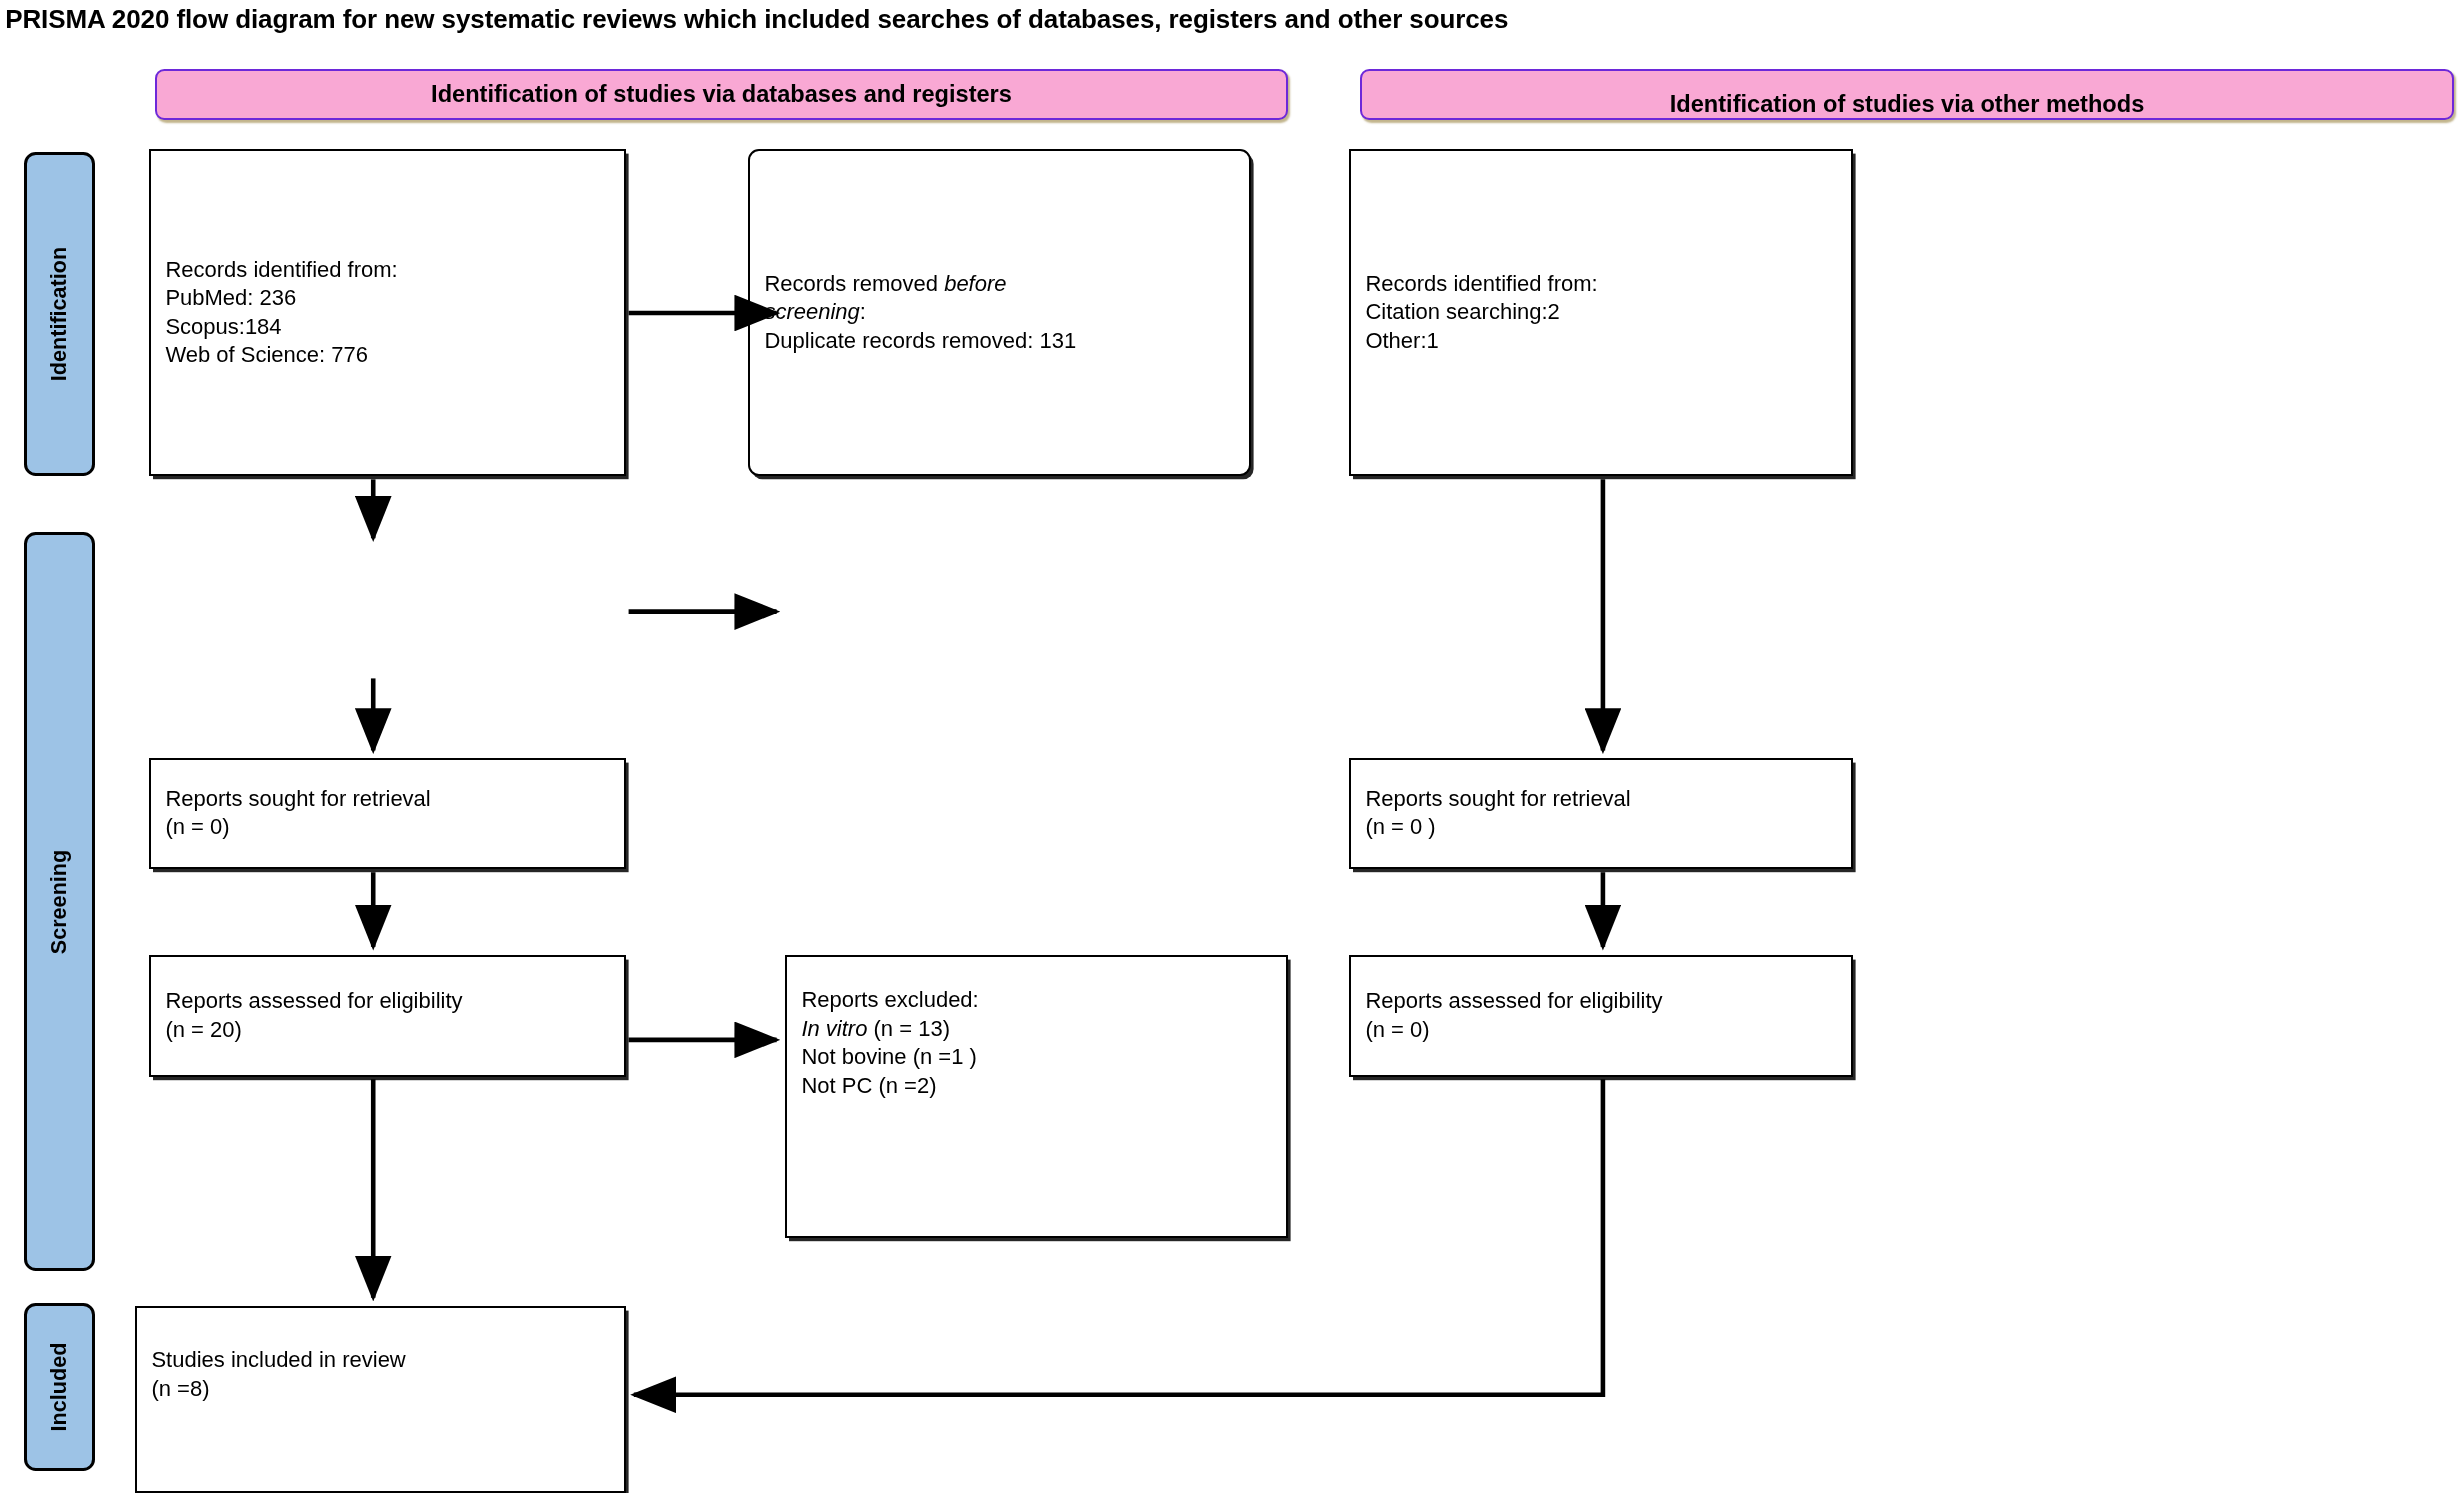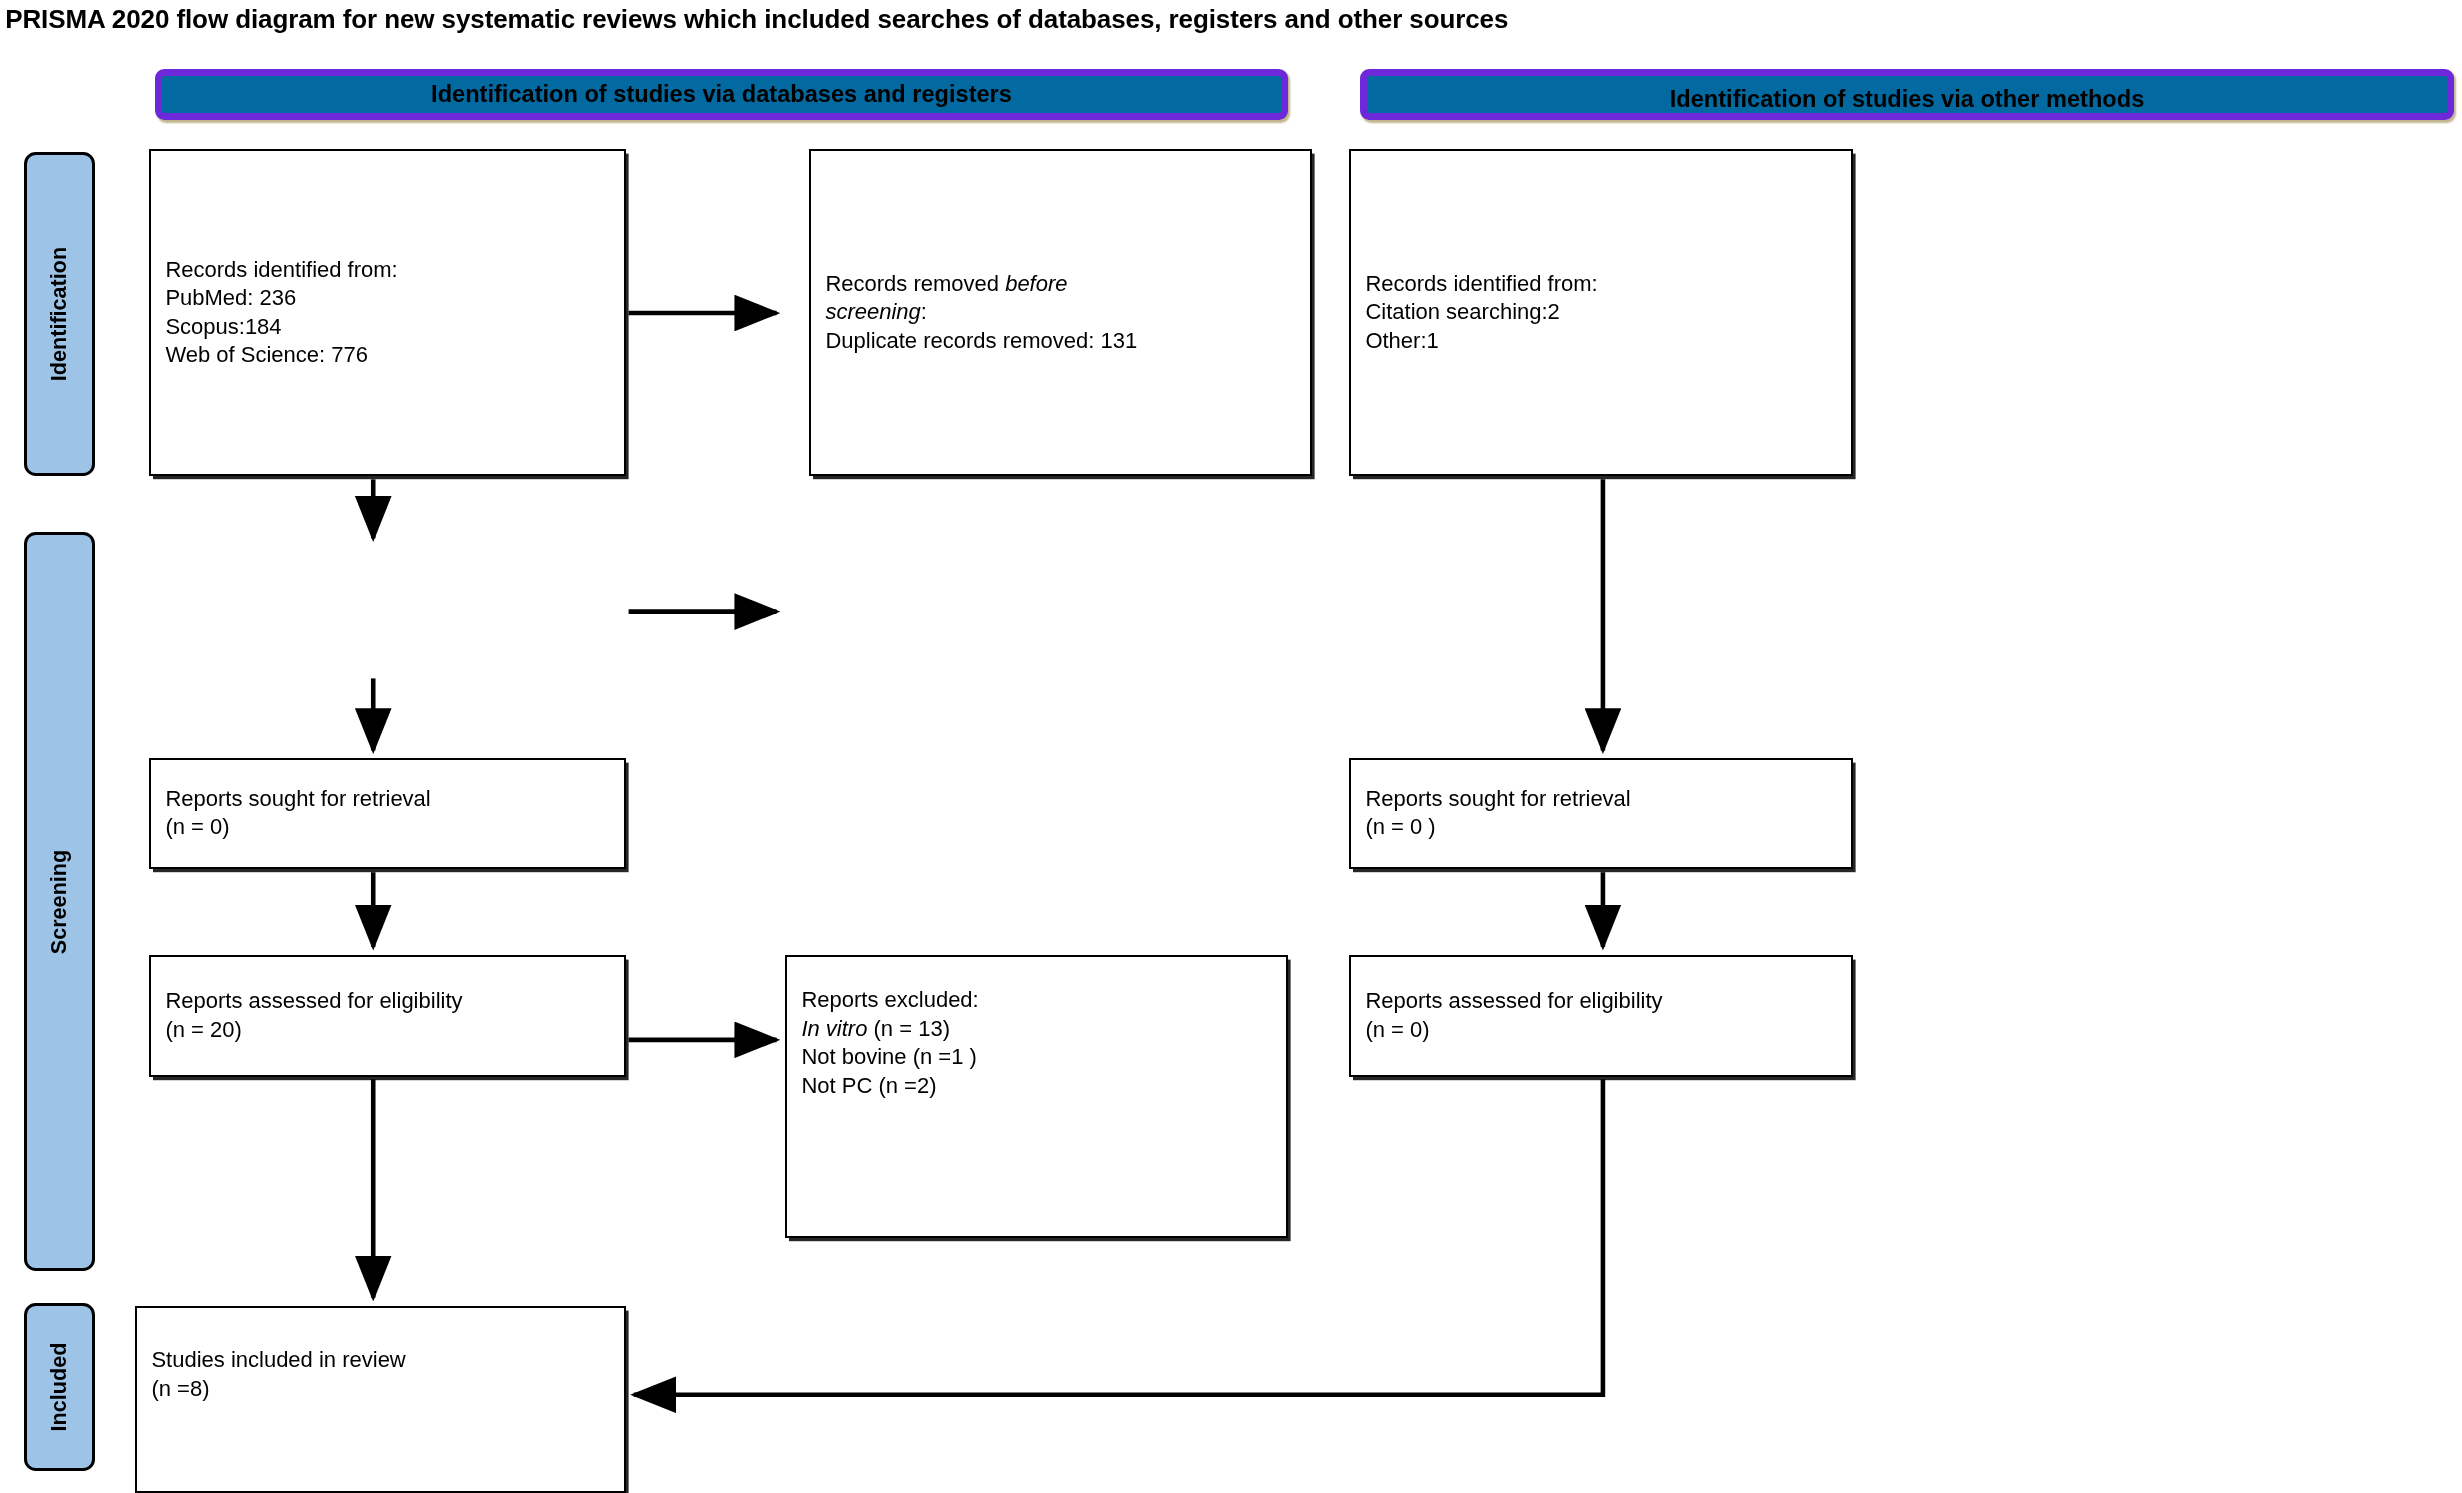--- a/index.html
+++ b/index.html
@@ -29,22 +29,22 @@
     font-size: 26px;
     font-weight: bold;
     color: #000000;
     letter-spacing: -0.1px;
     white-space: nowrap;
   }
 
   
   .banner {
     position: absolute;
-    background: #0369a1;
-    border: 7px solid #6d28d9;
+    background: #f9a8d4;
+    border: 2px solid #6d28d9;
     border-radius: 9.2px;
     box-shadow: 2px 2.6px 2px rgba(120,90,0,0.45);
     display: flex;
     align-items: center;
     justify-content: center;
     color: #000000;
     font-size: 23.6px;
     font-weight: bold;
     box-sizing: border-box;
   }
@@ -124,21 +124,21 @@
     <span class="stage-label">Screening</span>
   </div>
   <div class="stage-bar" style="left:23.6px; top:1303px; width:71px; height:168px;">
     <span class="stage-label">Included</span>
   </div>
 
   <div class="node" style="left:149px; top:149px; width:477px; height:327px;">
     <div class="node-text vcenter"><span>Records identified from:</span><br><span>PubMed: 236</span><br><span>Scopus:184</span><br><span>Web of Science: 776</span></div>
   </div>
 
-  <div class="node" style="left:809px; top:149px; width:503px; height:327px;">
+  <div class="node" style="left:748px; top:149px; width:503px; height:327px;border-radius:11px;">
     <div class="node-text vcenter"><span>Records removed </span><span class="italic">before</span><br><span class="italic">screening</span><span>:</span><br><span>Duplicate records removed: 131</span></div>
   </div>
 
 
 
   <div class="node" style="left:149px; top:758px; width:477px; height:111px;">
     <div class="node-text vcenter"><span>Reports sought for retrieval</span><br><span>(n = 0)</span></div>
   </div>
 
   <div class="node" style="left:149px; top:955px; width:477px; height:122px;">

